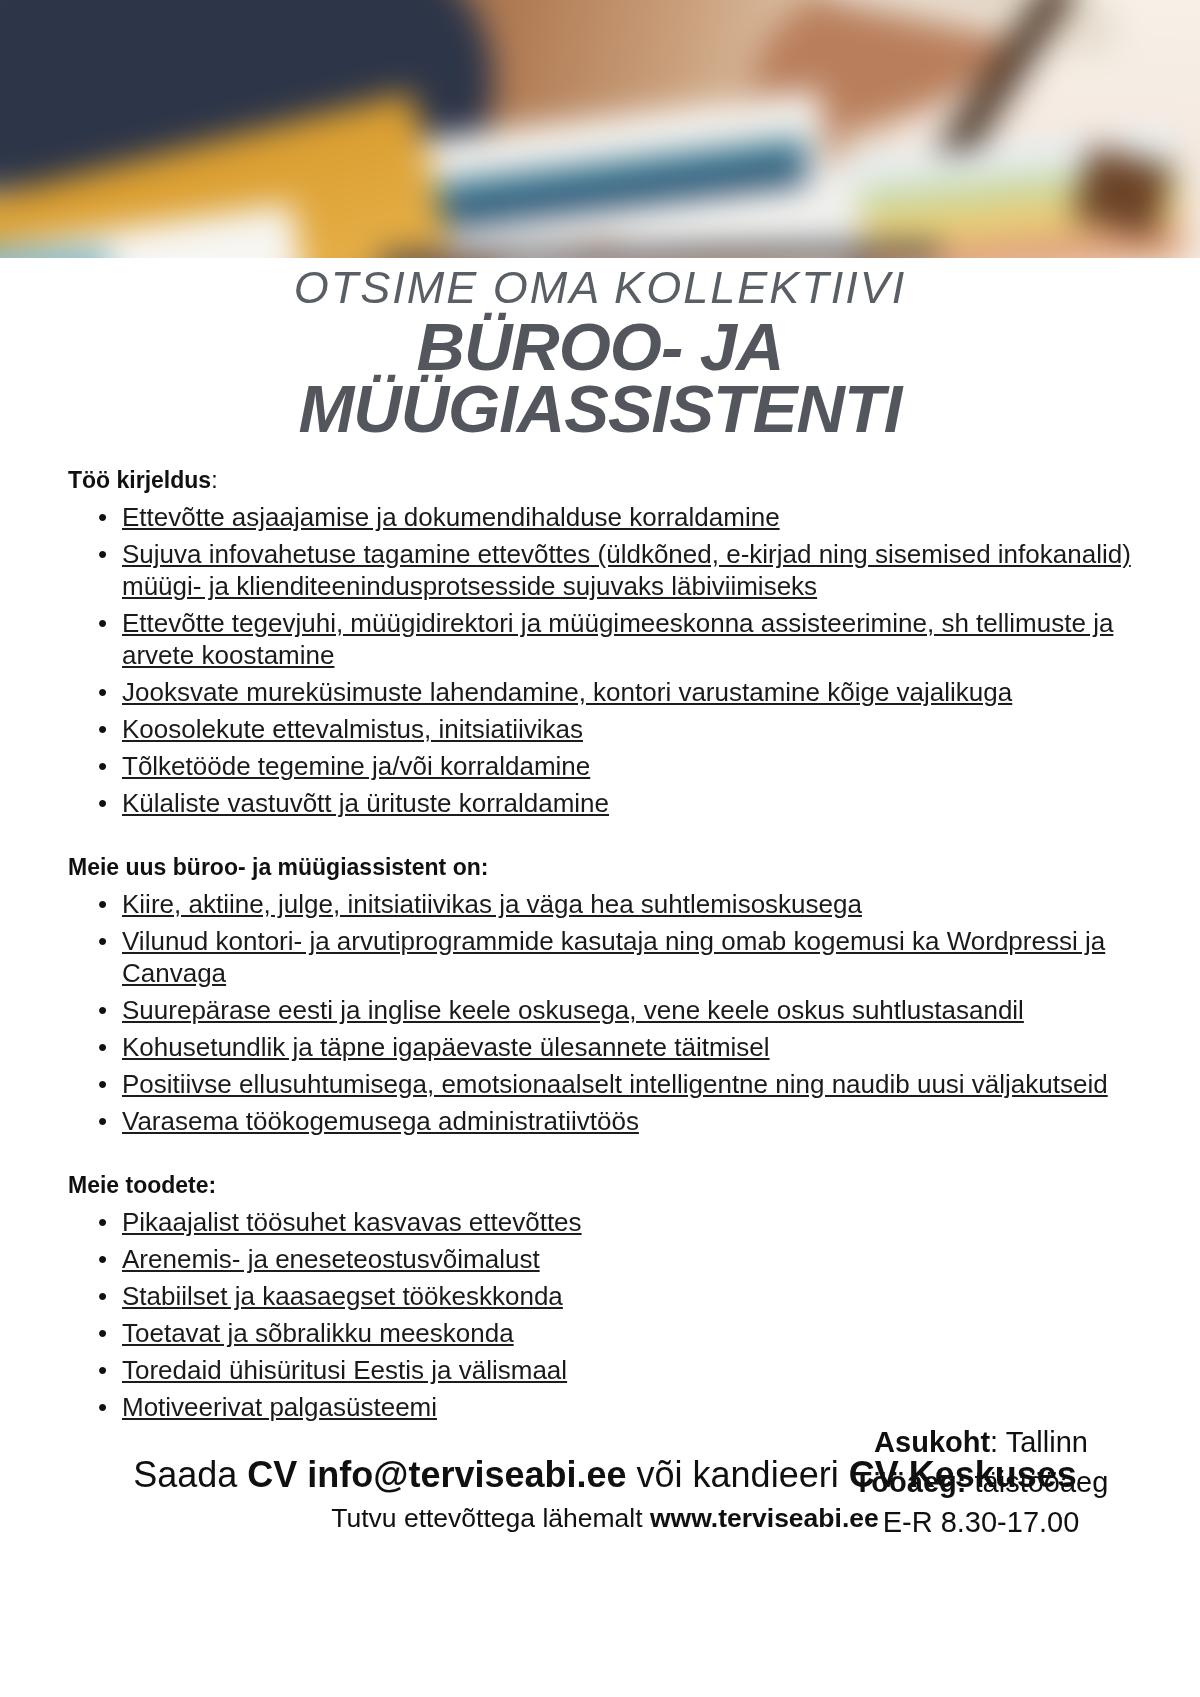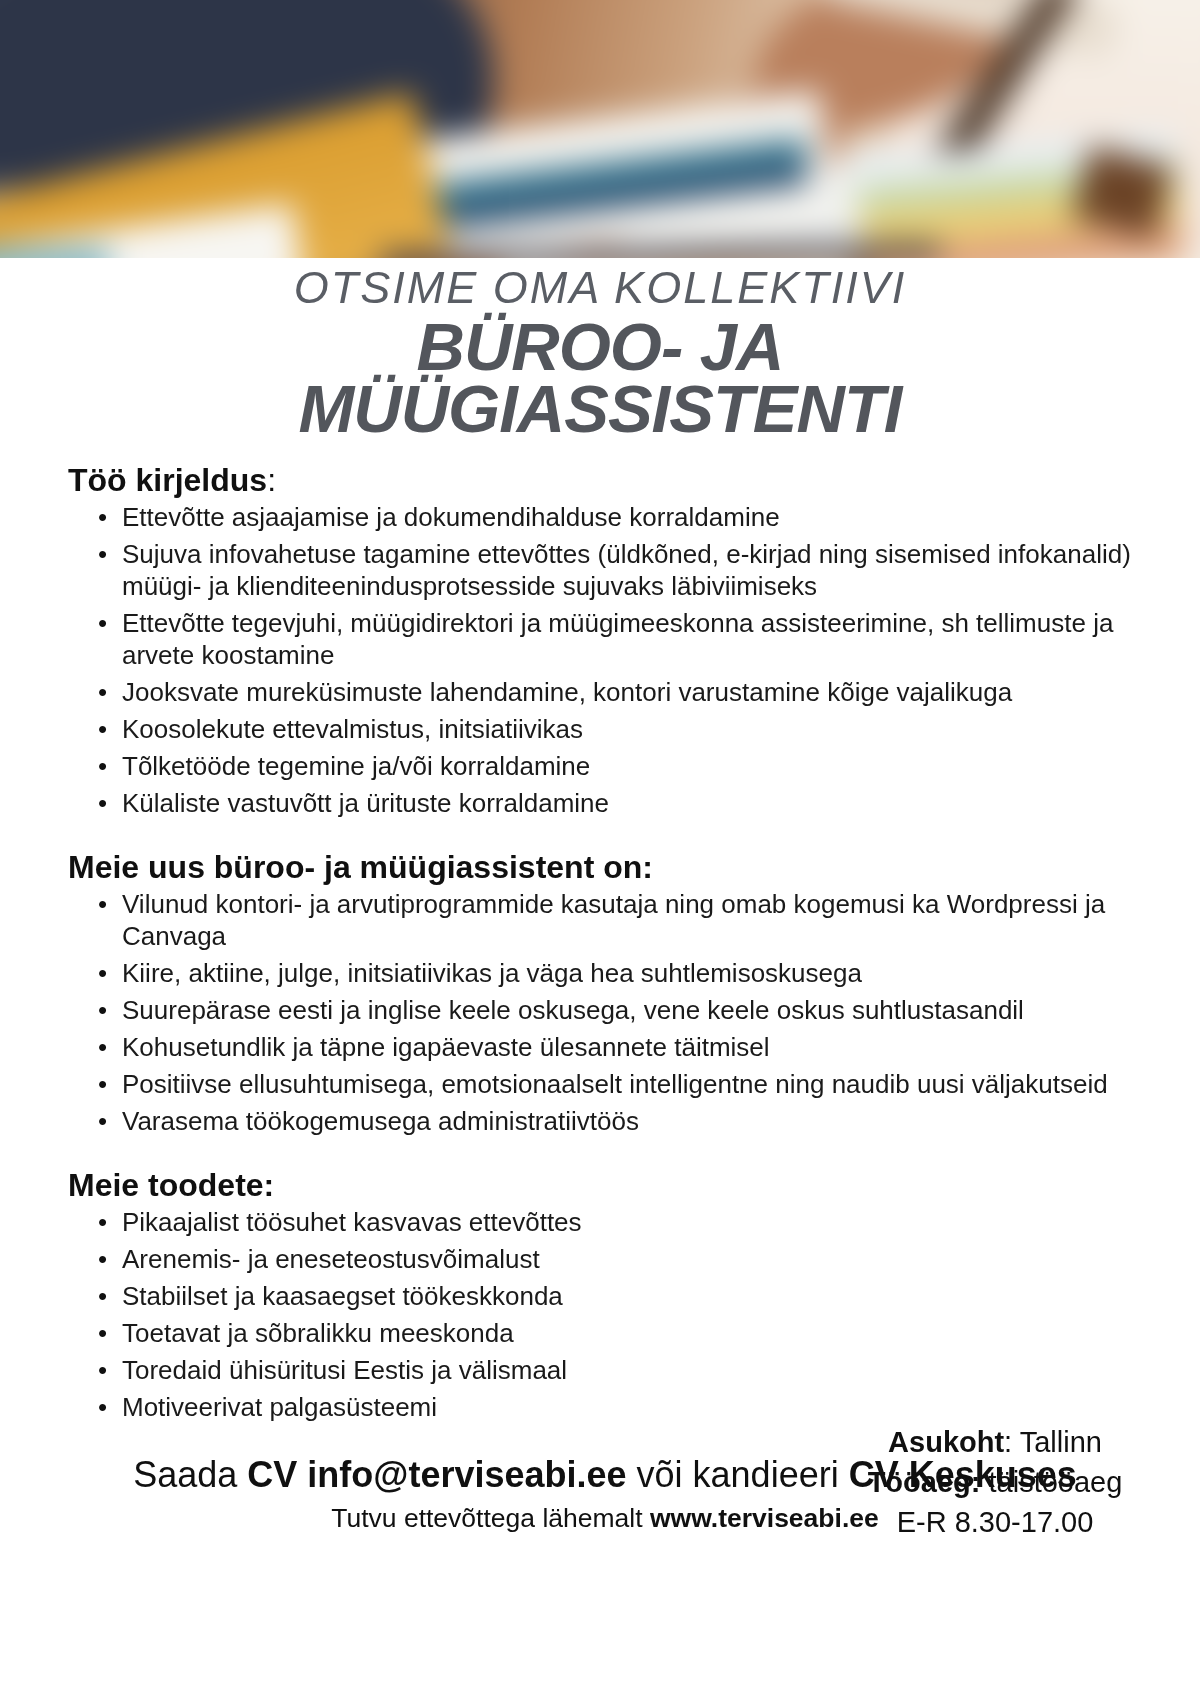--- a/index.html
+++ b/index.html
@@ -35,29 +35,29 @@
   .ph-teal   { left:0px; top:288px; width:150px; height:34px; background:#7fb5c4; }
   .ph-shadow { left:420px; top:288px; width:560px; height:16px; background:#3c3a45; transform:rotate(-1deg); }
 
   
   .titles { text-align:center; margin-top:6px;font-style:italic; }
   .eyebrow { font-size:45px; line-height:48px; font-weight:400; color:#5a5e65; letter-spacing:2px; }
   .big-title { font-size:67px; line-height:62px; font-weight:800; color:#53565c; letter-spacing:-1px; margin-top:4px; }
 
   
   .content { padding:0 58px 0 68px; }
-  h2 { font-size:32px; line-height:32px; margin:32px 0 4px 0; color:#101010; font-weight:700; }
+  h2 { font-size:23px; line-height:32px; margin:32px 0 4px 0; color:#101010; font-weight:700; }
   h2.first { margin-top:24px; }
   h2 .colon { font-weight:400; }
-  ul { list-style:none; margin:4px 0 0 0; padding:0 0 0 30px; }
+  ul { list-style:none; margin:4px 0 0 0; padding:0 0 0 30px;text-decoration:underline; }
   li { position:relative; font-size:26px; line-height:32px; margin:5px 0; padding-left:24px; max-width:1020px; color:#1a1a1a; }
   li::before { content:"\2022"; position:absolute; left:0; top:0; font-size:26px; color:#111; }
 
   
-  .info-block { position:absolute; right:50px; top:1422px; width:310px; text-align:center;
+  .info-block { position:absolute; right:64px; top:1422px; width:310px; text-align:center;
                 font-size:29px; line-height:40px; color:#101010; }
   .b { font-weight:700; }
 
   
   .footer { text-align:center; margin-top:34px; color:#101010; }
   .footer .line1 { font-size:36px; line-height:36px; }
   .footer .line2 { font-size:26.5px; line-height:32px; margin-top:9px; }
 </style>
 </head>
 <body>
@@ -103,22 +103,22 @@
       <li>Sujuva infovahetuse tagamine ettevõttes (üldkõned, e-kirjad ning sisemised infokanalid) müügi- ja klienditeenindusprotsesside sujuvaks läbiviimiseks</li>
       <li>Ettevõtte tegevjuhi, müügidirektori ja müügimeeskonna assisteerimine, sh tellimuste ja arvete koostamine</li>
       <li>Jooksvate mureküsimuste lahendamine, kontori varustamine kõige vajalikuga</li>
       <li>Koosolekute ettevalmistus, initsiatiivikas</li>
       <li>Tõlketööde tegemine ja/või korraldamine</li>
       <li>Külaliste vastuvõtt ja ürituste korraldamine</li>
     </ul>
 
     <h2>Meie uus büroo- ja müügiassistent on:</h2>
     <ul>
+      <li>Kiire, aktiine, julge, initsiatiivikas ja väga hea suhtlemisoskusega</li>
       <li>Vilunud kontori- ja arvutiprogrammide kasutaja ning omab kogemusi ka Wordpressi ja Canvaga</li>
-      <li>Kiire, aktiine, julge, initsiatiivikas ja väga hea suhtlemisoskusega</li>
       <li>Suurepärase eesti ja inglise keele oskusega, vene keele oskus suhtlustasandil</li>
       <li>Kohusetundlik ja täpne igapäevaste ülesannete täitmisel</li>
       <li>Positiivse ellusuhtumisega, emotsionaalselt intelligentne ning naudib uusi väljakutseid</li>
       <li>Varasema töökogemusega administratiivtöös</li>
     </ul>
 
     <h2>Meie toodete:</h2>
     <ul>
       <li>Pikaajalist töösuhet kasvavas ettevõttes</li>
       <li>Arenemis- ja eneseteostusvõimalust</li>

